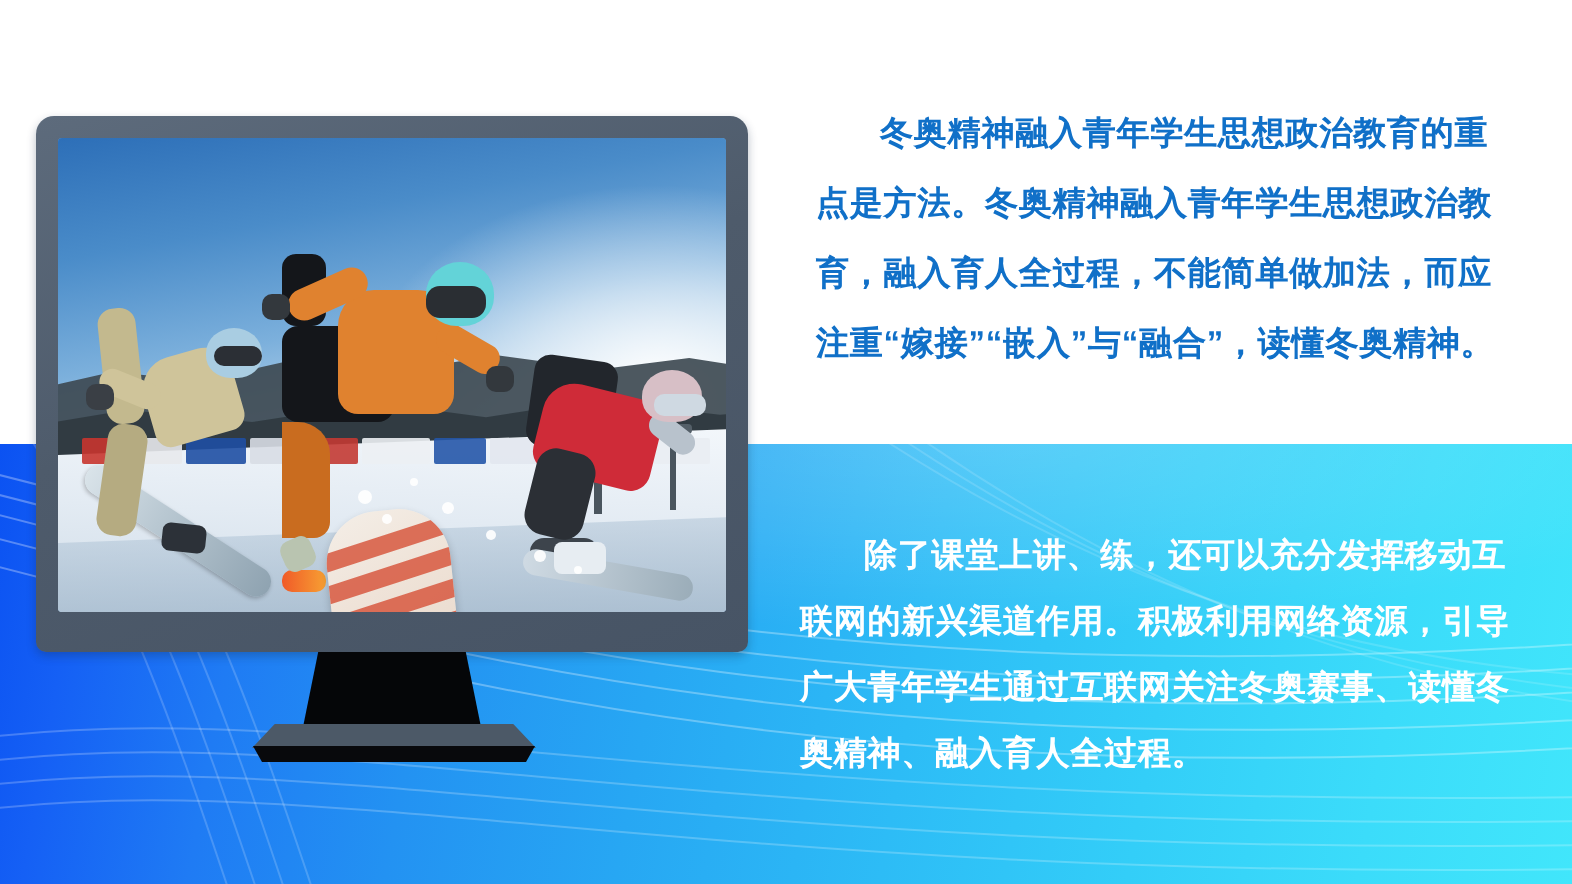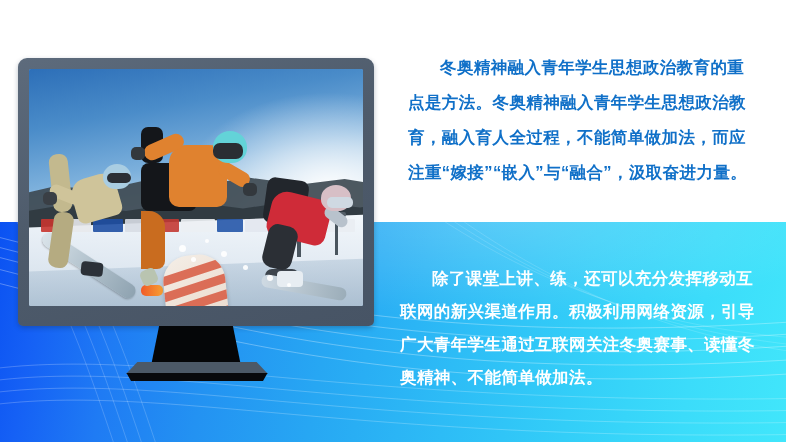--- a/index.html
+++ b/index.html
@@ -313,17 +313,17 @@
         <div class="snowspray" style="left:214px;top:196px;width:5px;height:5px;"></div>
         <div class="snowspray" style="left:238px;top:206px;width:6px;height:6px;"></div>
         <div class="snowspray" style="left:258px;top:214px;width:4px;height:4px;"></div>
       </div>
     </div>
   </div>
   <div id="neck"></div>
   <div id="base-top"></div>
   <div id="base-bottom"></div>
 
-  <div class="para" id="para-top">冬奥精神融入青年学生思想政治教育的重点是方法。冬奥精神融入青年学生思想政治教育，融入育人全过程，不能简单做加法，而应注重“嫁接”“嵌入”与“融合”，汲取奋进力量。</div>
-
-  <div class="para" id="para-bottom">除了课堂上讲、练，还可以充分发挥移动互联网的新兴渠道作用。积极利用网络资源，引导广大青年学生通过互联网关注冬奥赛事、读懂冬奥精神、不能简单做加法。</div>
+  <div class="para" id="para-top">冬奥精神融入青年学生思想政治教育的重点是方法。冬奥精神融入青年学生思想政治教育，融入育人全过程，不能简单做加法，而应注重“嫁接”“嵌入”与“融合”，读懂冬奥精神。</div>
+
+  <div class="para" id="para-bottom">除了课堂上讲、练，还可以充分发挥移动互联网的新兴渠道作用。积极利用网络资源，引导广大青年学生通过互联网关注冬奥赛事、读懂冬奥精神、融入育人全过程。</div>
 
 </div>
 
 </body></html>

